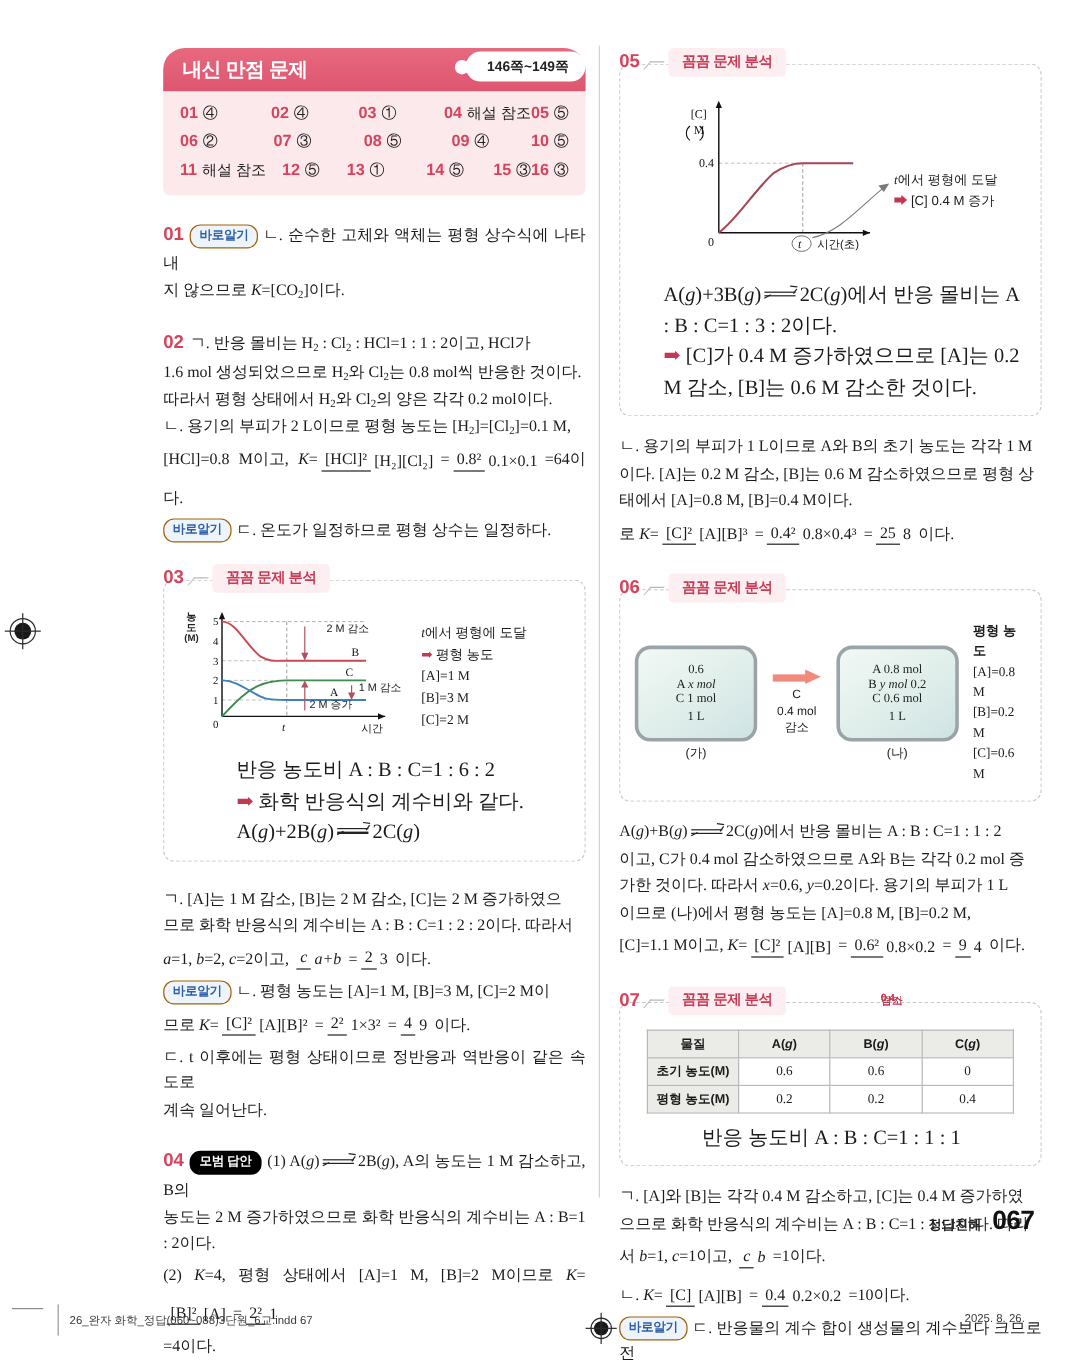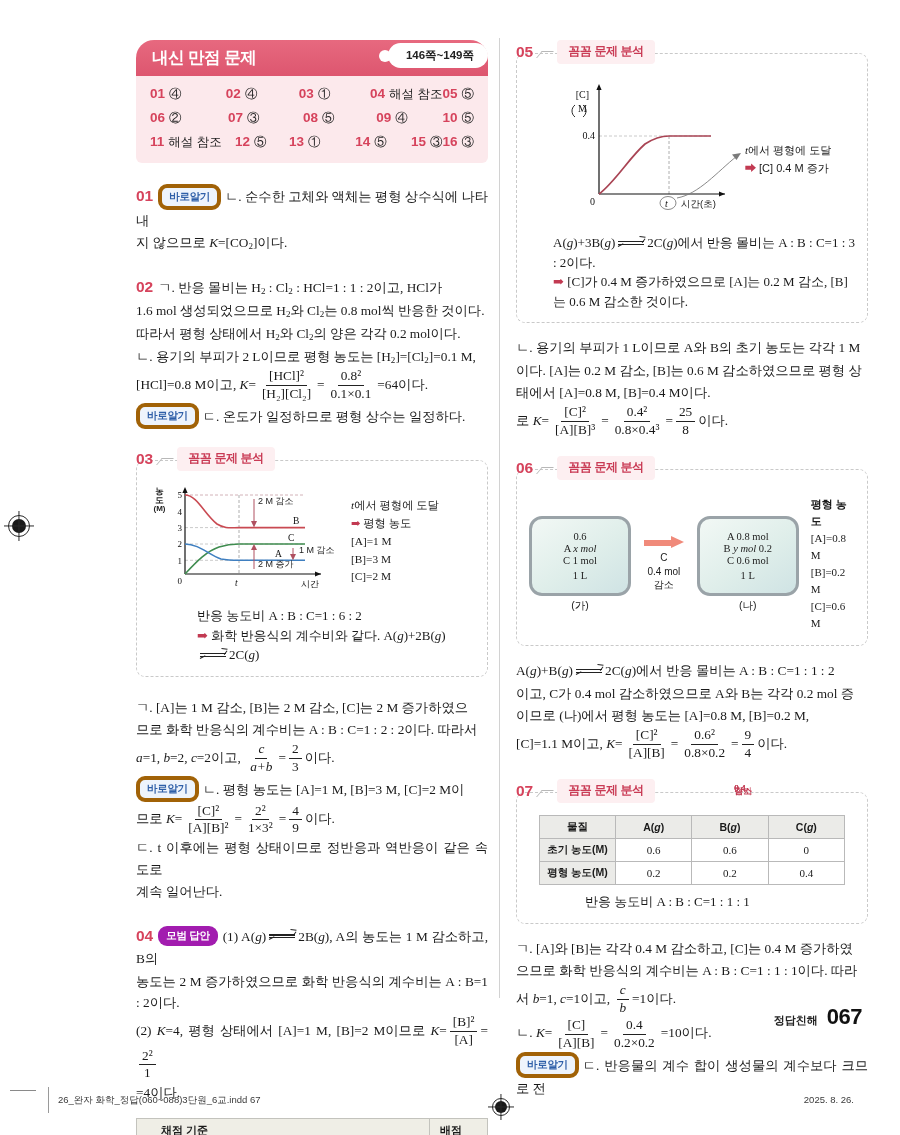--- a/index.html
+++ b/index.html
@@ -90,39 +90,39 @@
   .r3 .ans-item:nth-child(5){ width:unset; margin-right:auto; }
 
   
   .sol { margin-top:20px; font-size:13.3px; line-height:1.62; text-align:justify; }
   .sol .qnum {
     color:#d6435c; font-weight:bold; font-size:15.5px;
     font-family:"Liberation Sans", sans-serif;
     margin-right:5px;
   }
   .badge-hint {
-    display:inline-block; border:4px solid #a16207; color:#2f5fa8;
+    display:inline-block; border:1px solid #a16207; color:#2f5fa8;
     background:#eef4fc; border-radius:9px; padding:0px 7px 1px 7px;
     font-size:10.5px; font-weight:bold; font-family:"Liberation Sans", sans-serif;
     vertical-align:1.5px; margin-right:4px; letter-spacing:-0.3px;
   }
   .badge-model {
-    display:inline-block; background:#a21caf; color:#fff;
+    display:inline-block; background:#000000; color:#fff;
     border-radius:9px; padding:1px 8px 2px 8px;
     font-size:10.5px; font-weight:bold; font-family:"Liberation Sans", sans-serif;
     vertical-align:1.5px; margin-right:5px; letter-spacing:-0.3px;
   }
   .p { margin:0; }
   .p + .p { margin-top:1px; }
 
   sub { font-size:0.68em; vertical-align:-0.25em; }
   .it { font-style:italic; }
 
   
-  .frac { display:inline-flex; flex-direction:column; align-items:center;
+  .frac { display:inline-flex; flex-direction:row; align-items:flex-start;
           vertical-align:middle; margin:0 3px; line-height:1.12; }
   .frac .num { border-bottom:1.1px solid #222; padding:0 3px 1px 3px; }
   .frac .den { padding:1px 3px 0 3px; }
   .eqline { line-height:2.35; }
 
   .eqarrow { display:inline-block; position:relative; width:26px; height:0.9em; vertical-align:-1px; margin:0 3px; }
   .eqarrow::before, .eqarrow::after {
     content:""; position:absolute; left:0; right:0; height:1.1px; background:#222;
   }
   .eqarrow::before { top:38%; }
@@ -162,21 +162,21 @@
   .g03-ylab {
     position:absolute; left:0px; top:6px; width:13px;
     font-size:8.5px; line-height:1.05; text-align:center;
     font-family:"Liberation Sans", sans-serif; font-weight:bold; color:#222;
   }
   .g03-ylab .mpar { display:block; font-size:8px; }
   .fig-note { font-size:11.3px; line-height:1.58; padding-top:16px; }
   .fig-note .it { font-style:italic; }
   .arrow-r { color:#c23a52; font-weight:bold; }
 
-  .analysis-foot { font-size:13px; line-height:1.5; margin-top:7px; padding-left:48px; }
+  .analysis-foot { font-size:17px; line-height:1.5; margin-top:7px; padding-left:48px; }
   .analysis-foot.center { padding-left:24px; }
   .analysis-foot .arrow-r { color:#c23a52; }
 
   
   .fig05 { position:relative; height:152px; }
 
   
   .fig06 { display:flex; align-items:center; justify-content:center; gap:6px; padding:6px 0 2px 0; }
   .vessel {
     width:102px; height:80px; border-radius:13px;
@@ -419,21 +419,21 @@
               <polygon points="140,79.3 137,73 143,73" fill="#b05060"></polygon>
 
               <g font-size="9.5" font-family="Liberation Serif, serif" fill="#111">
                 <text x="140" y="43">B</text>
                 <text x="135" y="59.5">C</text>
                 <text x="122" y="76">A</text>
                 <text x="82" y="105" font-style="italic">t</text>
               </g>
               <text x="166" y="106" font-size="9" font-family="Liberation Sans, sans-serif" fill="#111" text-anchor="end">시간</text>
             </svg>
-            <div style="position:absolute;left:105px;top:14px;font-size:9px;color:#222;font-family:'Liberation Sans',sans-serif;">2 M 감소</div>
+            <div style="position:absolute;left:119px;top:14px;font-size:9px;color:#222;font-family:'Liberation Sans',sans-serif;">2 M 감소</div>
             <div style="position:absolute;left:105px;top:77px;font-size:9px;color:#222;font-family:'Liberation Sans',sans-serif;">2 M 증가</div>
             <div style="position:absolute;left:146px;top:63px;font-size:9px;color:#222;font-family:'Liberation Sans',sans-serif;white-space:nowrap;">1 M 감소</div>
           </div>
           <div class="fig-note">
             <div><span class="it">t</span><span>에서 평형에 도달</span></div>
             <div><span class="arrow-r">➡</span> <span>평형 농도</span></div>
             <div>[A]=1 M</div>
             <div>[B]=3 M</div>
             <div>[C]=2 M</div>
           </div>
@@ -630,20 +630,23 @@
           </div>
         </div>
       </div>
     </div>
 
     <div class="sol" style="margin-top:14px;">
       <p class="p">
         <span>A(</span><span class="it">g</span><span>)+B(</span><span class="it">g</span><span>)</span><span class="eqarrow"><i class="ah1"></i><i class="ah2"></i></span><span>2C(</span><span class="it">g</span><span>)에서 반응 몰비는 A : B : C=1 : 1 : 2</span>
       </p>
       <p class="p">이고, C가 0.4 mol 감소하였으므로 A와 B는 각각 0.2 mol 증</p>
+      <p class="p">
+        <span>가한 것이다. 따라서 </span><span class="it">x</span><span>=0.6, </span><span class="it">y</span><span>=0.2이다. 용기의 부피가 1 L</span>
+      </p>
       <p class="p">이므로 (나)에서 평형 농도는 [A]=0.8 M, [B]=0.2 M,</p>
       <p class="p eqline">
         <span>[C]=1.1 M이고, </span><span class="it">K</span><span>=</span><span class="frac">
             <span class="num">[C]²</span>
             <span class="den">[A][B]</span>
           </span><span>=</span><span class="frac">
             <span class="num">0.6²</span>
             <span class="den">0.8×0.2</span>
           </span><span>=</span><span class="frac">
             <span class="num">9</span>

